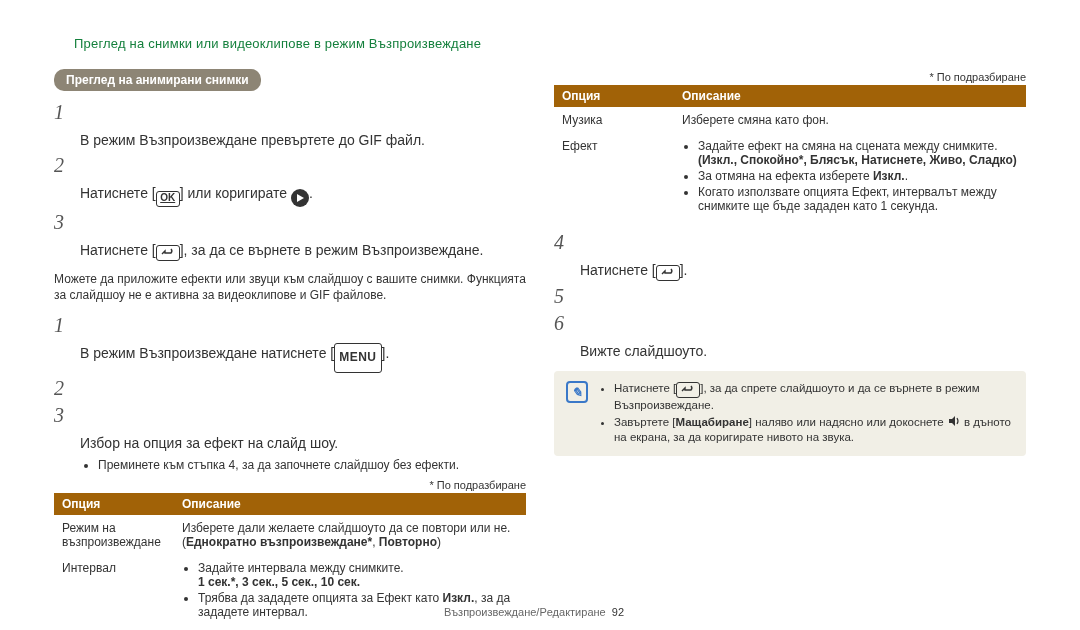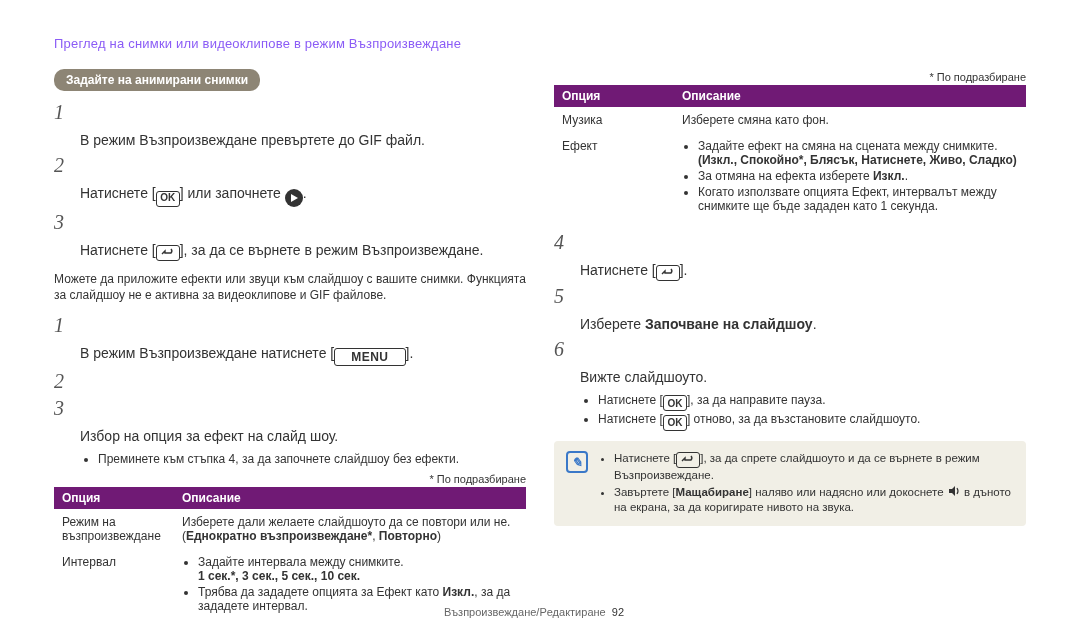--- a/index.html
+++ b/index.html
@@ -1,69 +1,69 @@
 <!DOCTYPE html>
 <html><head>
 <meta charset="utf-8">
 <style>
   * { margin: 0; padding: 0; box-sizing: border-box; }
   body { font-family: Arial, sans-serif; font-size: 12px; color: #333; background: #fff; width: 1080px; height: 630px; position: relative; }
   .page { padding: 36px 54px 0 54px; }
-  .breadcrumb { color: #8b5cf6; font-size: 13px; margin-bottom: 18px; letter-spacing: 0.2px; }
+  .breadcrumb { color: #15803d; font-size: 13px; margin-bottom: 18px; letter-spacing: 0.2px; margin-left: 20px; }
   .cols { display: flex; gap: 28px; }
   .col { flex: 1; min-width: 0; }
   .pill { display: inline-block; background: #8d8575; color: #fff; padding: 4px 12px; border-radius: 10px; font-size: 12px; font-weight: bold; margin-bottom: 6px; }
   .bodytext { font-size: 12px; line-height: 1.35; margin-bottom: 10px; }
   .step { display: flex; align-items: flex-start; gap: 8px; margin: 4px 0; }
   .stepnum { font-family: Georgia, serif; font-style: italic; font-size: 20px; color: #555; width: 18px; }
   .steptext { font-size: 14px; line-height: 1.45; padding-top: 2px; margin-top: 27px; }
   .steptext strong { font-weight: bold; }
   .bullets { margin-left: 28px; margin-top: 2px; margin-bottom: 6px; }
   .bullets li, .subbullets li { list-style: disc; margin-left: 16px; font-size: 12px; line-height: 1.35; }
   .note-right { text-align: right; font-size: 11px; margin: 2px 0 2px 0; }
   table { width: 100%; border-collapse: collapse; font-size: 12px; }
-  thead th { background: #701a75; color: #fff; text-align: left; padding: 4px 8px; font-weight: bold; font-size: 12px; }
+  thead th { background: #a16207; color: #fff; text-align: left; padding: 4px 8px; font-weight: bold; font-size: 12px; }
   tbody td { padding: 6px 8px; vertical-align: top; border: none; }
   tbody td:first-child { font-weight: normal; width: 120px; }
   .cell ul { list-style: disc; padding-left: 16px; }
   .cell li { margin-bottom: 2px; }
   .opt-strong { font-weight: bold; }
-  .icon-key { display: inline-flex; align-items: center; justify-content: center; border: 1.5px solid #333; border-radius: 3px; height: 16px; min-width: 24px; padding: 0 3px; font-size: 10px; font-weight: bold; vertical-align: -3px; background: #fff; }
+  .icon-key { display: inline-flex; align-items: center; justify-content: center; border: 1.5px solid #333; border-radius: 3px; height: 16px; min-width: 24px; padding: 0 3px; font-size: 10px; font-weight: bold; vertical-align: -3px; background: #fff; text-decoration: underline; }
   .icon-play-wrap { display: inline-flex; width: 18px; height: 18px; background: #333; border-radius: 50%; align-items: center; justify-content: center; vertical-align: -4px; }
   .icon-play-wrap::after { content: ""; border-left: 7px solid #fff; border-top: 4px solid transparent; border-bottom: 4px solid transparent; margin-left: 2px; }
   .icon-back { display: inline-flex; border: 1.5px solid #333; border-radius: 3px; height: 16px; width: 24px; align-items: center; justify-content: center; vertical-align: -3px; }
   .icon-back svg { width: 14px; height: 10px; }
-  .icon-menu { font-weight: bold; letter-spacing: 0.5px; display: inline-flex; align-items: center; justify-content: center; border: 1.5px solid #333; border-radius: 3px; height: 18px; padding: 0 16px; font-size: 12px; vertical-align: -3px; }
+  .icon-menu { font-weight: bold; letter-spacing: 0.5px; display: inline-flex; align-items: center; justify-content: center; border: 1.5px solid #333; border-radius: 3px; height: 30px; padding: 0 4px; font-size: 12px; vertical-align: -3px; }
   .icon-speaker { display: inline-flex; width: 14px; height: 14px; align-items: center; justify-content: center; vertical-align: -2px; }
   .tips-box { display: flex; gap: 10px; background: #f1efe6; border-radius: 4px; padding: 10px 12px; margin-top: 10px; }
   .tips-icon { width: 22px; height: 22px; flex: 0 0 22px; border: 2px solid #3a78c8; color: #3a78c8; border-radius: 4px; display: flex; align-items: center; justify-content: center; font-weight: bold; font-size: 13px; font-style: italic; }
   .tips-box ul { list-style: disc; padding-left: 16px; font-size: 11.5px; line-height: 1.35; }
   .footer { position: absolute; bottom: 12px; left: 0; right: 12px; text-align: center; font-size: 11px; color: #666; }
   .footer .pg { color: #333; }
   .minisep { height: 6px; }
 </style>
 </head>
 <body>
 
 <div class="page">
   <div class="breadcrumb">Преглед на снимки или видеоклипове в режим Възпроизвеждане</div>
 
   <div class="cols">
 
     <div class="col">
-      <div class="pill">Задайте на анимирани снимки</div>
+      <div class="pill">Преглед на анимирани снимки</div>
 
       <div class="step">
         <div class="stepnum">1</div>
         <div class="steptext">В режим Възпроизвеждане превъртете до GIF файл.</div>
       </div>
       <div class="step">
         <div class="stepnum">2</div>
         <div class="steptext">
-          <span>Натиснете [</span><span class="icon-key">OK</span><span>] или започнете </span><span class="icon-play-wrap"></span><span>.</span>
+          <span>Натиснете [</span><span class="icon-key">OK</span><span>] или коригирате </span><span class="icon-play-wrap"></span><span>.</span>
         </div>
       </div>
       <div class="step">
         <div class="stepnum">3</div>
         <div class="steptext">
           <span>Натиснете [</span><span class="icon-back">
               <svg viewBox="0 0 14 10">
                 <path d="M1 6 L4 3 L4 5 L10 5 A3 3 0 0 0 10 1" fill="none" stroke="#333" stroke-width="1.4"></path>
               </svg>
             </span><span>], за да се върнете в режим Възпроизвеждане.</span>
@@ -163,32 +163,25 @@
         <div class="steptext">
           <span>Натиснете [</span><span class="icon-back">
               <svg viewBox="0 0 14 10">
                 <path d="M1 6 L4 3 L4 5 L10 5 A3 3 0 0 0 10 1" fill="none" stroke="#333" stroke-width="1.4"></path>
               </svg>
             </span><span>].</span>
         </div>
       </div>
       <div class="step">
         <div class="stepnum">5</div>
-        <div class="steptext">
-          <span>Изберете </span><strong>Започване на слайдшоу</strong><span>.</span>
-        </div>
       </div>
       <div class="step">
         <div class="stepnum">6</div>
         <div class="steptext">Вижте слайдшоуто.</div>
       </div>
-      <ul class="bullets">
-        <li><span>Натиснете [</span><span class="icon-key">OK</span><span>], за да направите пауза.</span></li>
-        <li><span>Натиснете [</span><span class="icon-key">OK</span><span>] отново, за да възстановите слайдшоуто.</span></li>
-      </ul>
 
       <div class="tips-box">
         <div class="tips-icon">✎</div>
         <ul>
           <li>
             <span>Натиснете [</span><span class="icon-back">
                 <svg viewBox="0 0 14 10">
                   <path d="M1 6 L4 3 L4 5 L10 5 A3 3 0 0 0 10 1" fill="none" stroke="#333" stroke-width="1.4"></path>
                 </svg>
               </span><span>], за да спрете слайдшоуто и да се върнете в режим Възпроизвеждане.</span>

